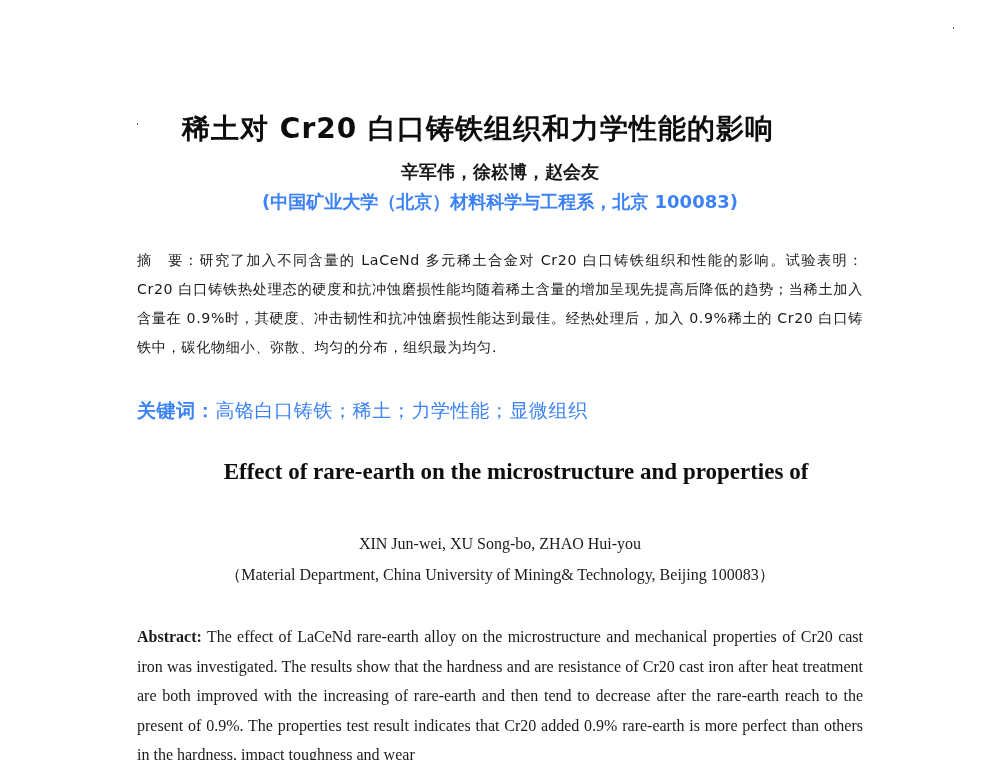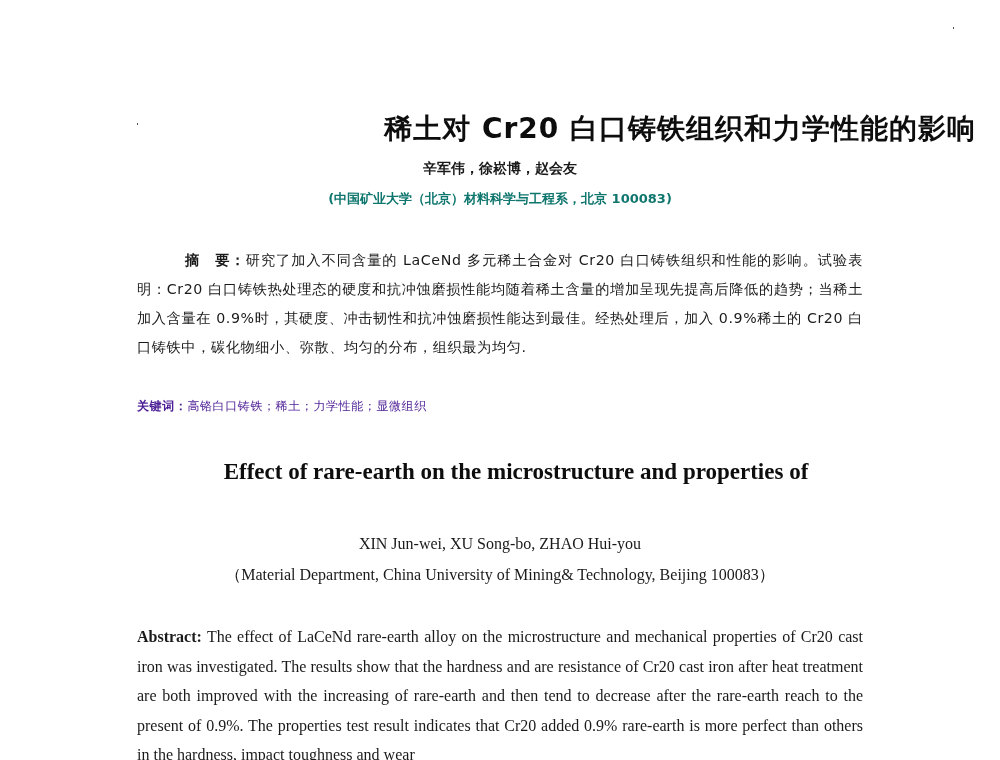--- a/index.html
+++ b/index.html
@@ -5,43 +5,43 @@
   html, body { margin: 0; padding: 0; }
   body {
     width: 1000px; height: 760px; overflow: hidden;
     background: #ffffff; color: #111111;
     font-family: "DejaVu Serif", serif;
     position: relative;
   }
   .mark { position: absolute; width: 1px; height: 2px; background: #555; }
   .title-cn {
     position: absolute; left: 0; width: 956px; top: 110px;
-    text-align: right; font-family: "DejaVu Sans", sans-serif;
-    font-weight: bold; font-size: 28px; letter-spacing: 1px; color: #0d0d0d; padding-left: 20px;
+    text-align: center; font-family: "DejaVu Sans", sans-serif;
+    font-weight: bold; font-size: 28px; letter-spacing: 1px; color: #0d0d0d;
   }
   .authors-cn {
     position: absolute; left: 0; width: 1000px; top: 160px;
     text-align: center; font-family: "DejaVu Sans", sans-serif;
-    font-size: 14px; font-weight: bold; color: #1a1a1a;
+    font-size: 18px; font-weight: bold; color: #1a1a1a;
   }
   .affil-cn {
     position: absolute; left: 0; width: 1000px; top: 190px;
     text-align: center; font-family: "DejaVu Sans", sans-serif;
-    font-size: 13px; font-weight: bold; color: #0f766e;
+    font-size: 18px; font-weight: bold; color: #3b82f6;
   }
   .abstract-cn {
     position: absolute; left: 137px; width: 726px; top: 246px;
     font-family: "DejaVu Sans", sans-serif; font-size: 14.2px;
     line-height: 29px; text-align: justify; color: #1a1a1a;
     letter-spacing: 0.6px;
   }
-  .abstract-cn .label { font-weight: bold; margin-left: 48px; }
+  .abstract-cn .label { font-weight: normal; }
   .keywords-cn {
     position: absolute; left: 137px; top: 398px;
-    font-family: "DejaVu Sans", sans-serif; font-size: 12px; color: #4c1d95;
+    font-family: "DejaVu Sans", sans-serif; font-size: 19px; color: #3b82f6;
     letter-spacing: 0.6px;
   }
   .keywords-cn .label { font-weight: bold; }
   .title-en {
     position: absolute; left: 16px; width: 1000px; top: 456px;
     text-align: center; font-family: "Liberation Serif", serif;
     font-weight: bold; font-size: 23px; line-height: 32px; color: #0d0d0d;
   }
   .authors-en {
     position: absolute; left: 0; width: 1000px; top: 535px;

